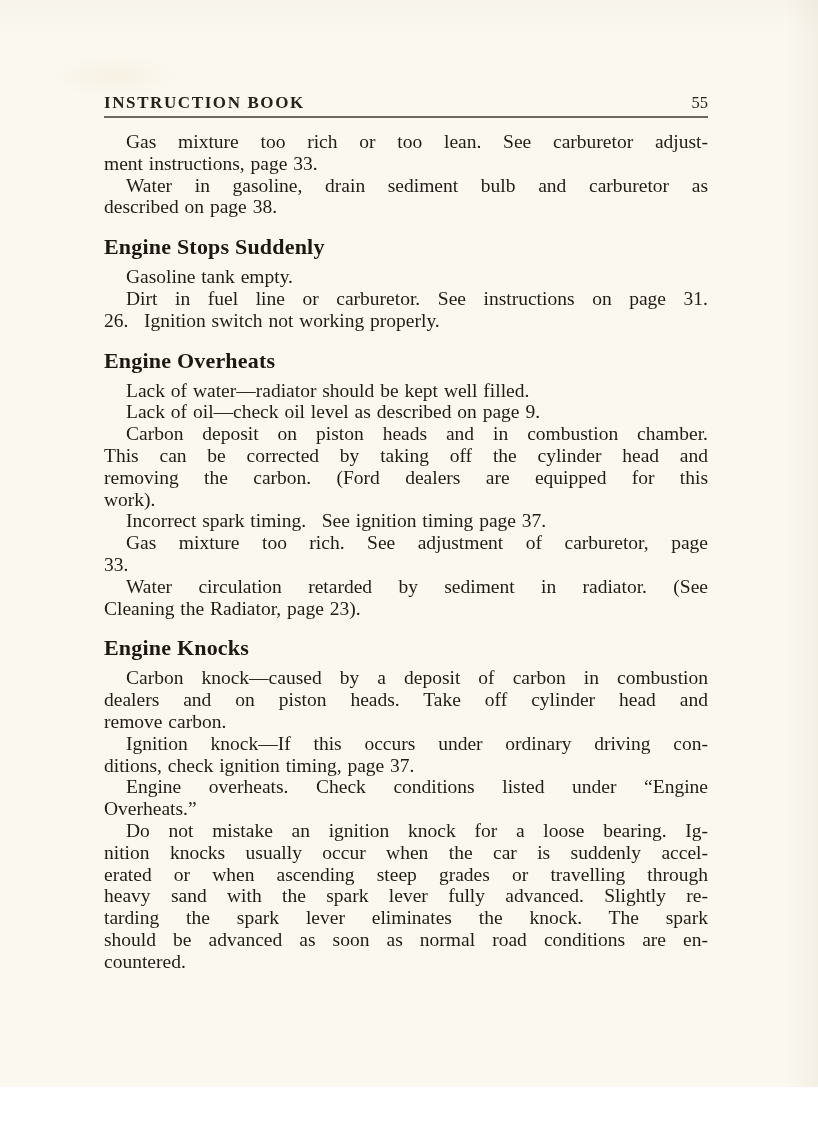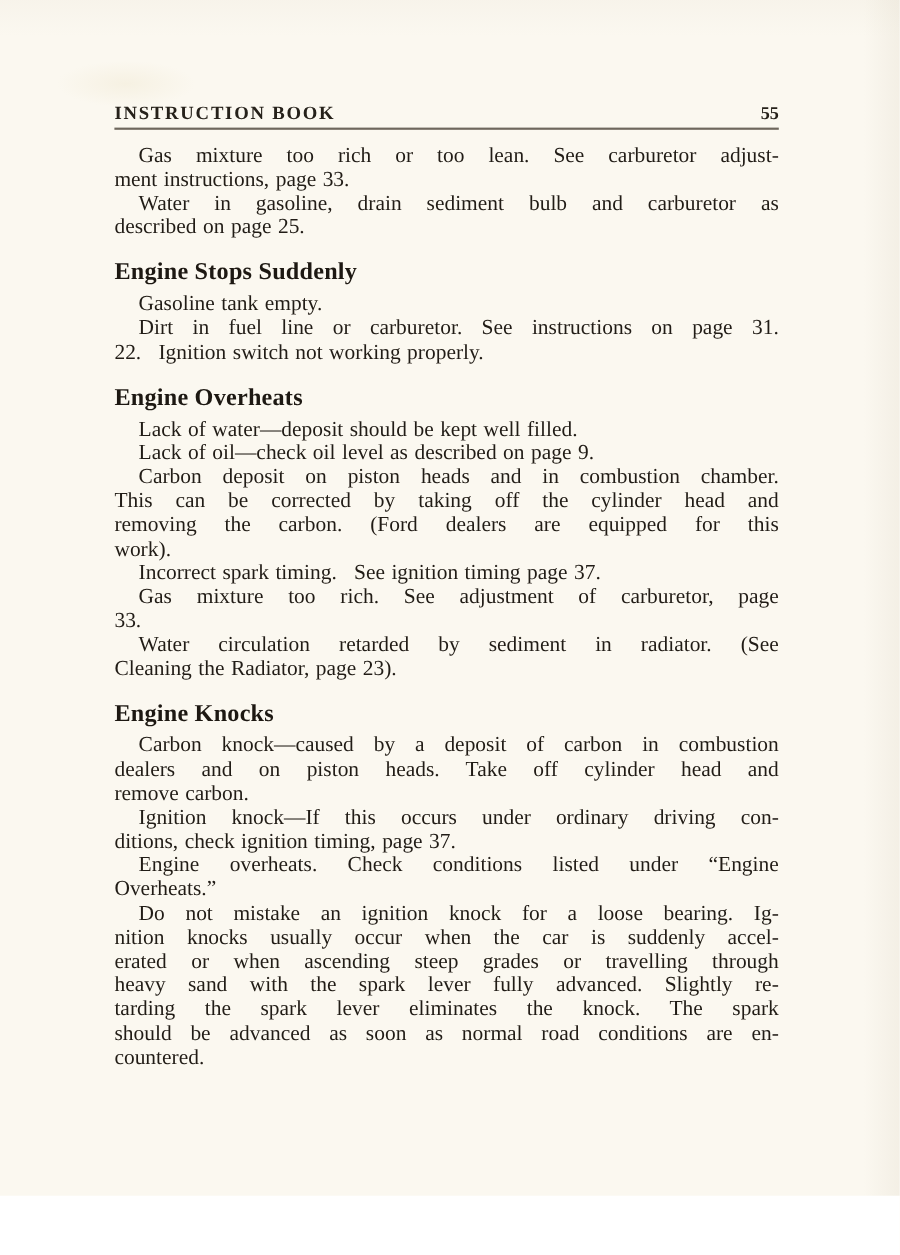--- a/index.html
+++ b/index.html
@@ -30,21 +30,21 @@
     line-height: 18px;
   }
   .rh-title {
     font-size: 17px;
     font-weight: bold;
     letter-spacing: 1.6px;
     color: #26211a;
   }
   .rh-page {
     font-size: 16.5px;
-    font-weight: bold;
+    font-weight: normal;
     color: #26211a;
   }
   .rule {
     margin-top: 4px;
     border-bottom: 2px solid #6e675d;
     height: 0;
   }
   .body-text { margin-top: 13px; }
   .para { margin: 0; }
   .line {
@@ -78,41 +78,41 @@
 
     <div class="body-text">
 
       <div class="para">
         <div class="line jl in">Gas mixture too rich or too lean. See carburetor adjust-</div>
         <div class="line ll">ment instructions, page 33.</div>
       </div>
 
       <div class="para">
         <div class="line jl in">Water in gasoline, drain sediment bulb and carburetor as</div>
-        <div class="line ll">described on page 25.</div>
+        <div class="line ll">described on page 38.</div>
       </div>
 
       <div class="section-heading">Engine Stops Suddenly</div>
 
       <div class="para">
         <div class="line ll in">Gasoline tank empty.</div>
       </div>
 
       <div class="para">
         <div class="line jl in">Dirt in fuel line or carburetor. See instructions on page 31.</div>
       </div>
 
       <div class="para">
-        <div class="line ll">22.  Ignition switch not working properly.</div>
+        <div class="line ll">26.  Ignition switch not working properly.</div>
       </div>
 
       <div class="section-heading">Engine Overheats</div>
 
       <div class="para">
-        <div class="line ll in">Lack of water—deposit should be kept well filled.</div>
+        <div class="line ll in">Lack of water—radiator should be kept well filled.</div>
       </div>
 
       <div class="para">
         <div class="line ll in">Lack of oil—check oil level as described on page 9.</div>
       </div>
 
 
       <div class="para">
         <div class="line jl in">Carbon deposit on piston heads and in combustion chamber.</div>
         <div class="line jl">This can be corrected by taking off the cylinder head and</div>

